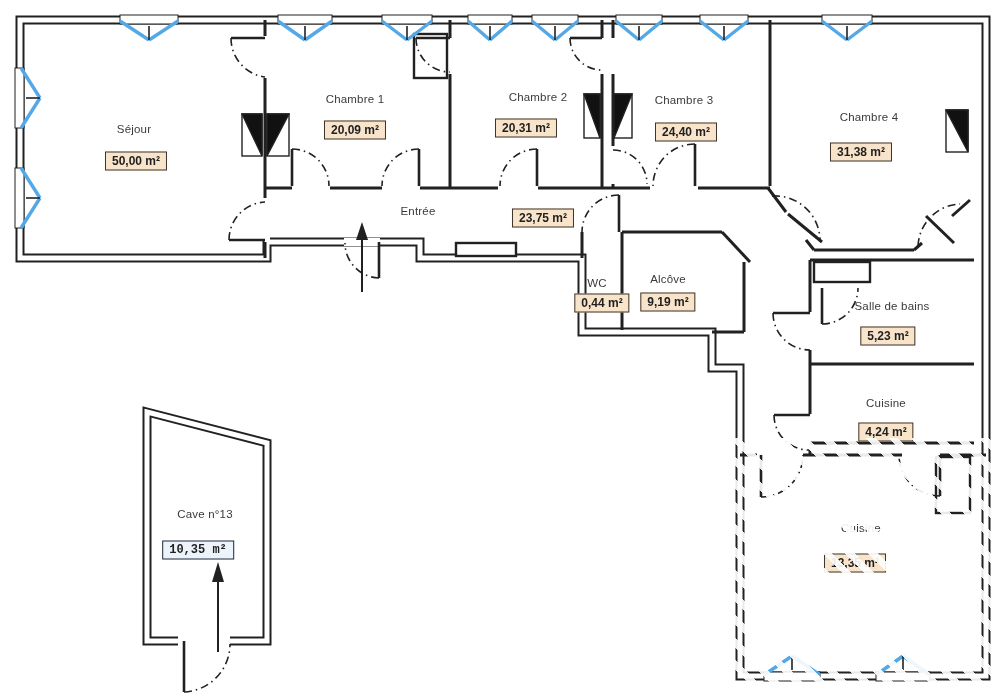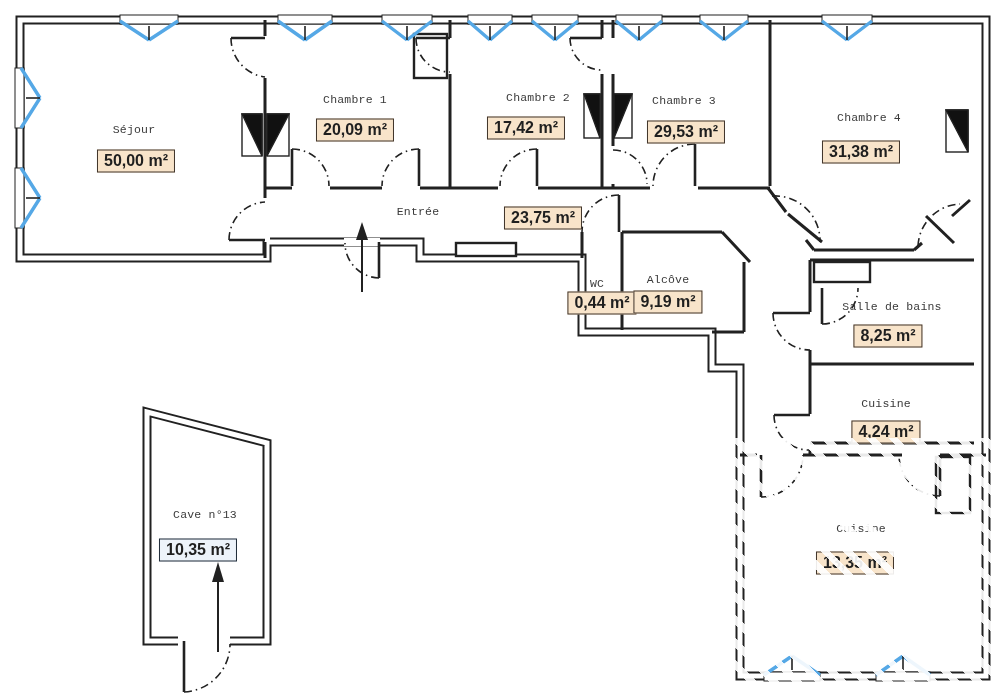--- a/index.html
+++ b/index.html
@@ -1,24 +1,24 @@
 <!DOCTYPE html>
 <html><head>
 <meta charset="utf-8">
 <style>
   html,body{margin:0;padding:0;background:#ffffff;}
   #stage{position:relative;width:1000px;height:696px;background:#ffffff;overflow:hidden;
          font-family:"Liberation Sans",sans-serif;}
   #plan-svg{position:absolute;left:0;top:0;}
   .rname{position:absolute;transform:translate(-50%,-50%);font-size:11.5px;color:#3a3a3a;
-         white-space:nowrap;letter-spacing:.2px;font-family:Liberation Mono, monospace;}
-  .abox{position:absolute;transform:translate(-50%,-50%);font-size:16px;font-weight:600;
+         white-space:nowrap;letter-spacing:.2px;}
+  .abox{position:absolute;transform:translate(-50%,-50%);font-size:12px;font-weight:600;
         color:#1f1f1f;background:#f8e4ca;border:1.7px solid #40342a;padding:1px 6px 2px;
         white-space:nowrap;}
-  .abox.cave{background:#edf3fa;border-color:#1e2a38;}
+  .abox.cave{background:#edf3fa;border-color:#1e2a38;font-family:Liberation Mono, monospace;}
   #watermark{position:absolute;left:726px;top:438px;width:274px;height:258px;
              background:repeating-linear-gradient(45deg,rgba(255,255,255,0) 0 9px,
                         rgba(255,255,255,.9) 9px 16px);pointer-events:none;}
 </style>
 </head>
 <body>
 
 <div id="stage">
 
 <svg id="plan-svg" width="1000" height="696" viewBox="0 0 1000 696">
@@ -242,39 +242,39 @@
   </g>
 </svg>
 
 <div class="rname" style="left:134px;top:129px">Séjour</div>
 <div class="abox" style="left:136px;top:161px">50,00 m²</div>
 
 <div class="rname" style="left:355px;top:99px">Chambre 1</div>
 <div class="abox" style="left:355px;top:130px">20,09 m²</div>
 
 <div class="rname" style="left:538px;top:97px">Chambre 2</div>
-<div class="abox" style="left:526px;top:128px">17,42 m²</div>
+<div class="abox" style="left:526px;top:128px">20,31 m²</div>
 
 <div class="rname" style="left:684px;top:100px">Chambre 3</div>
-<div class="abox" style="left:686px;top:132px">29,53 m²</div>
+<div class="abox" style="left:686px;top:132px">24,40 m²</div>
 
 <div class="rname" style="left:869px;top:117px">Chambre 4</div>
 <div class="abox" style="left:861px;top:152px">31,38 m²</div>
 
 <div class="rname" style="left:418px;top:211px">Entrée</div>
 <div class="abox" style="left:543px;top:218px">23,75 m²</div>
 
 <div class="rname" style="left:597px;top:283px">WC</div>
 <div class="abox" style="left:602px;top:303px">0,44 m²</div>
 
 <div class="rname" style="left:668px;top:279px">Alcôve</div>
 <div class="abox" style="left:668px;top:302px">9,19 m²</div>
 
 <div class="rname" style="left:892px;top:306px">Salle de bains</div>
-<div class="abox" style="left:888px;top:336px">8,25 m²</div>
+<div class="abox" style="left:888px;top:336px">5,23 m²</div>
 
 <div class="rname" style="left:886px;top:403px">Cuisine</div>
 <div class="abox" style="left:886px;top:432px">4,24 m²</div>
 
 <div class="rname" style="left:861px;top:528px">Cuisine</div>
 <div class="abox" style="left:855px;top:563px">13,35 m²</div>
 
 <div class="rname" style="left:205px;top:514px">Cave n°13</div>
 <div class="abox cave" style="left:198px;top:550px">10,35 m²</div>
 

